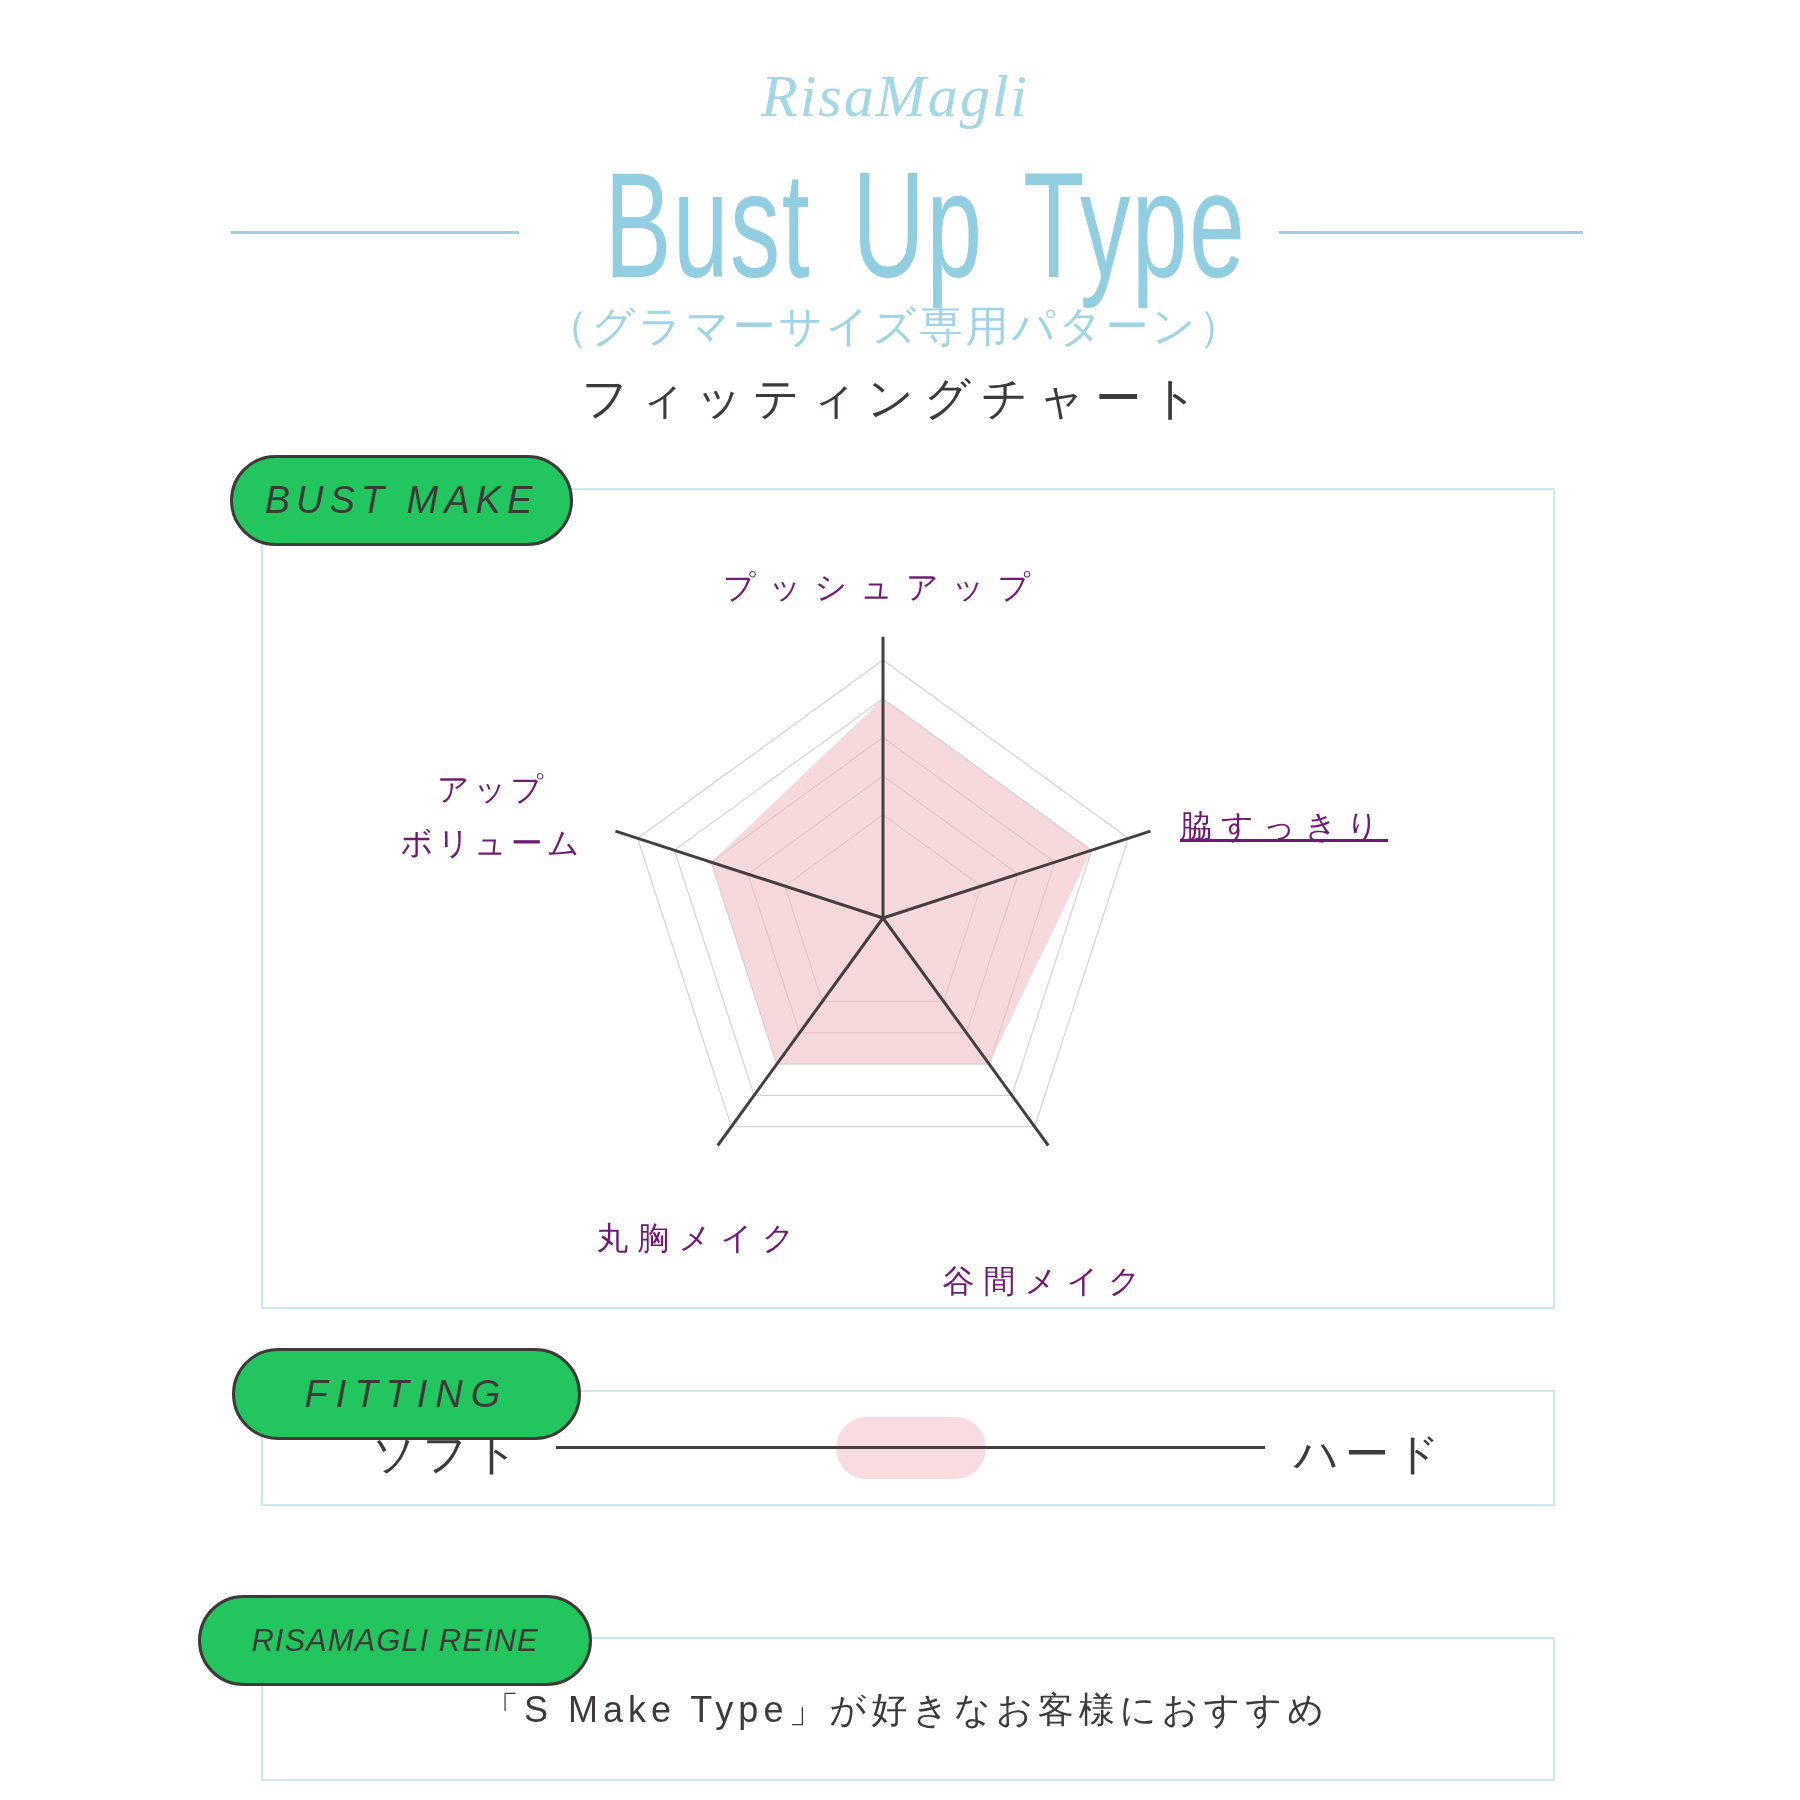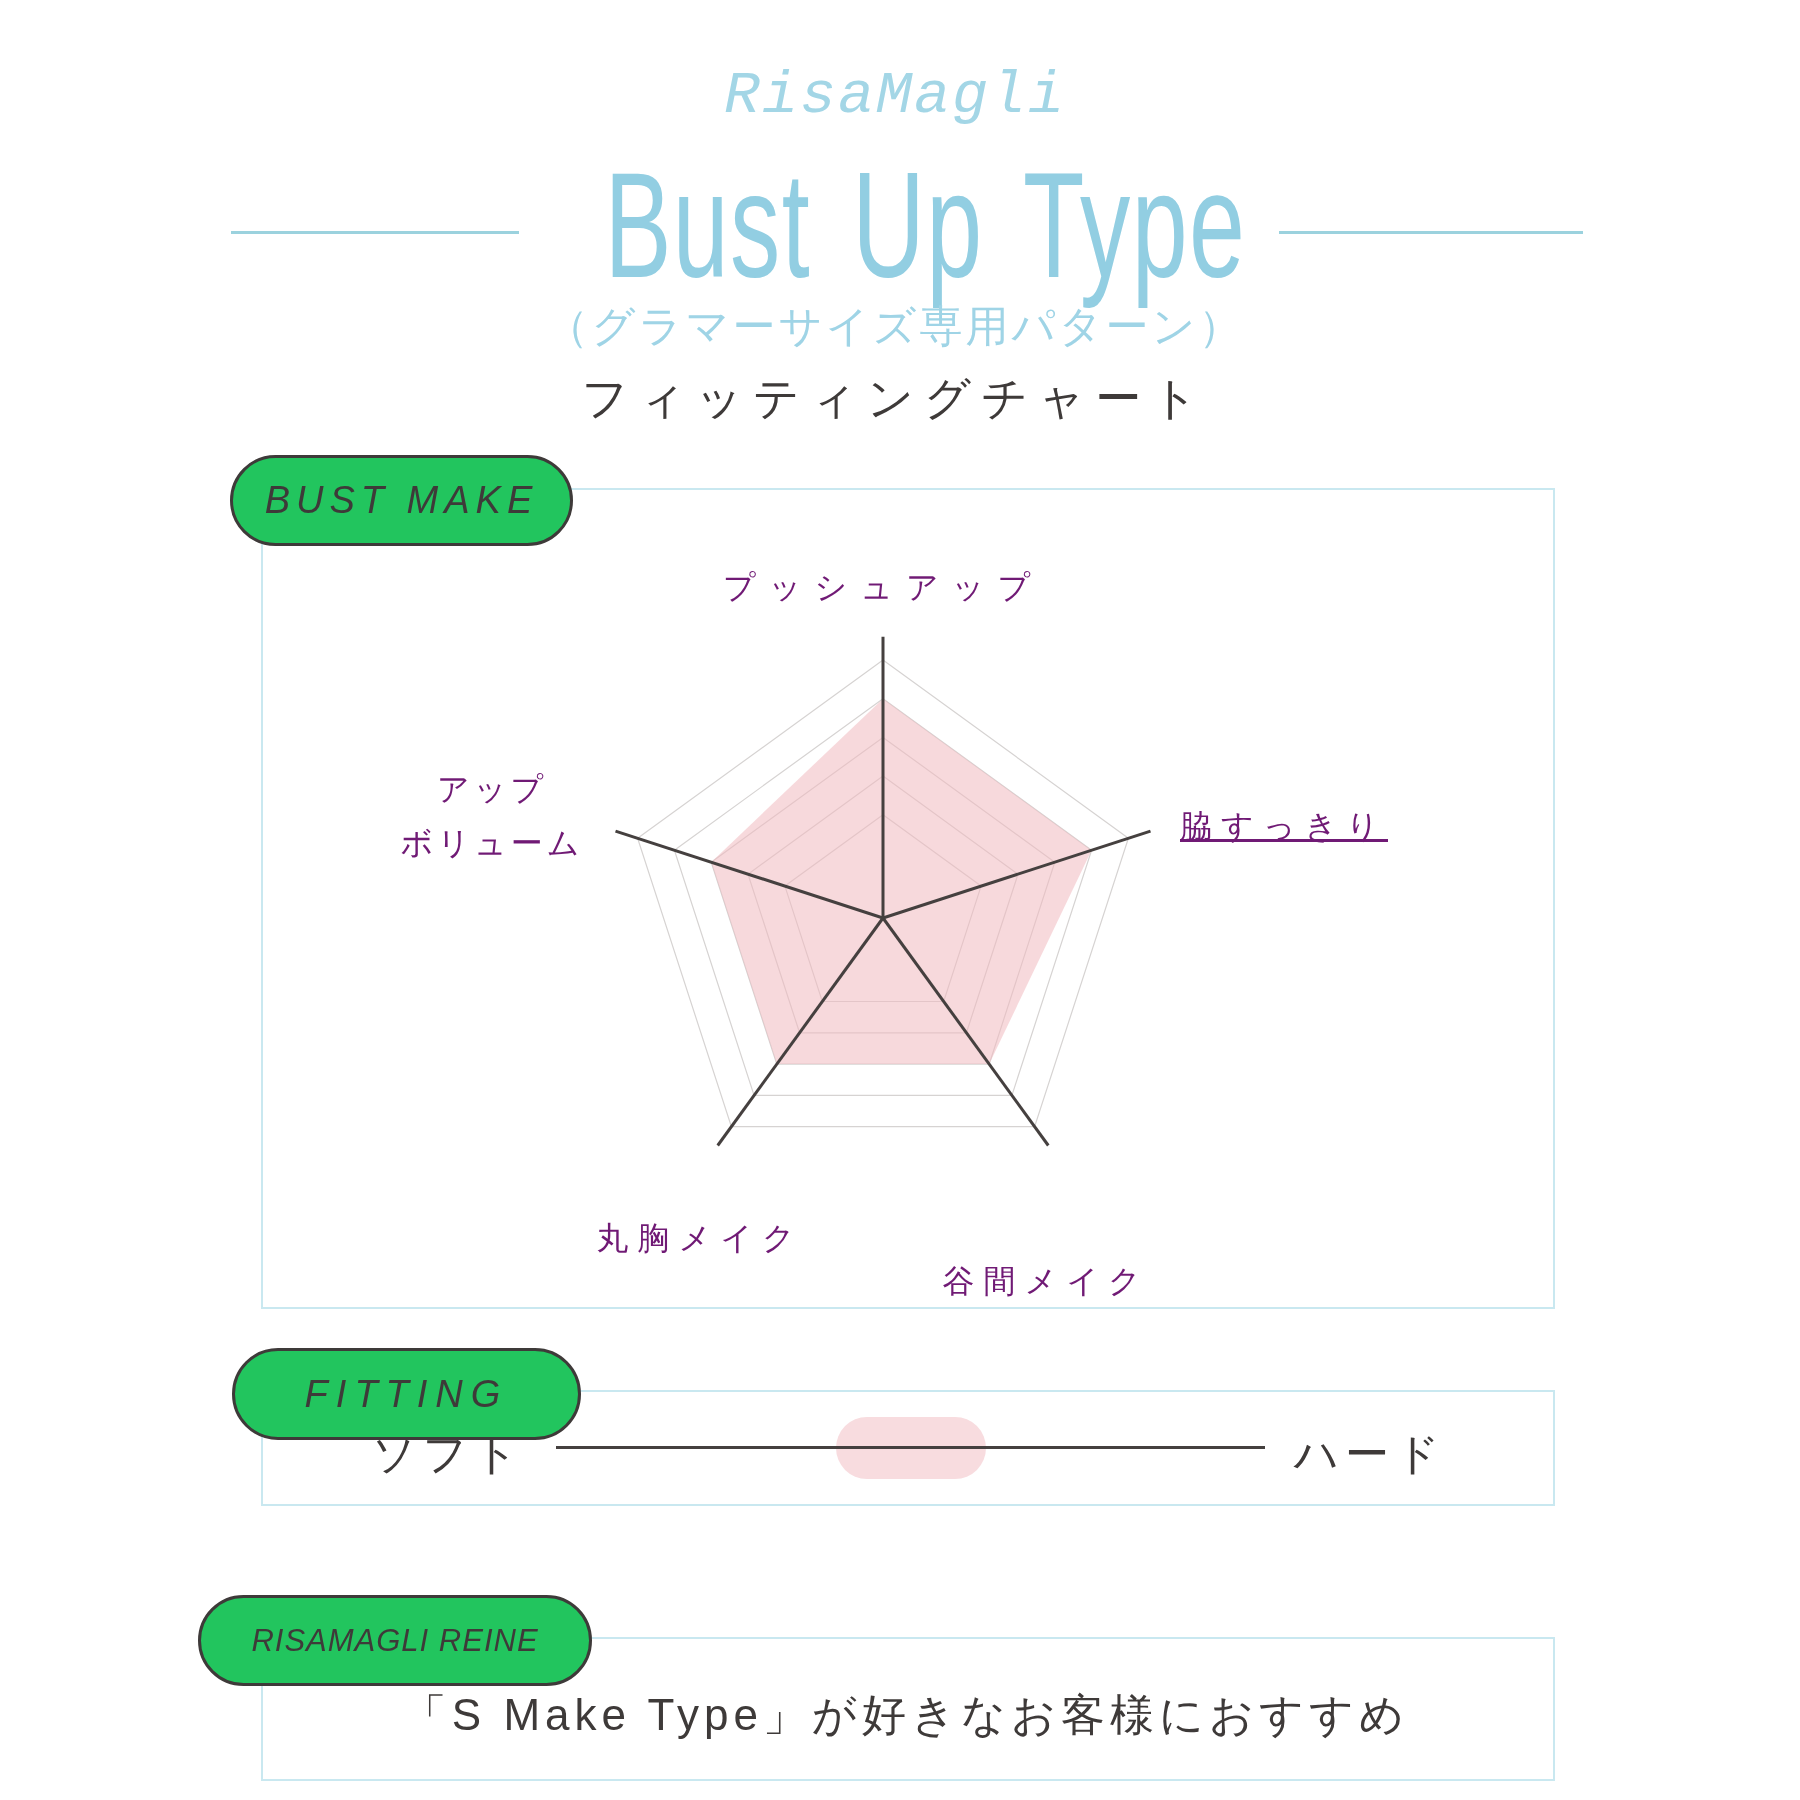--- a/index.html
+++ b/index.html
@@ -4,21 +4,21 @@
 <style>
   html,body{margin:0;padding:0;background:#ffffff;}
   body{
     width:1800px;height:1800px;position:relative;overflow:hidden;
     font-family:"Liberation Sans", sans-serif;color:#3e3a39;
   }
   .abs{position:absolute;}
   
   .logo{
     left:0;top:62px;width:1790px;text-align:center;
-    font-family:Liberation Mono, monospace;font-style:italic;
+    font-family:Liberation Serif, serif;font-style:italic;
     font-size:60px;color:#a3d6e6;letter-spacing:2px;
   }
   .title-row{left:0;top:150px;width:1800px;height:150px;margin-left:16px;}
   .flank-line{height:3px;background:#9bd2de;top:81px;}
   .flank-line.left{left:215px;width:288px;}
   .flank-line.right{left:1263px;width:304px;}
   .big-title{
     left:440px;top:0;width:900px;text-align:center;
     font-size:150px;font-weight:300;color:#92cee2;line-height:150px;
     transform:scaleX(0.67);transform-origin:center;
@@ -55,21 +55,21 @@
   .lbl-br{left:846px;top:1217px;width:400px;text-align:center;letter-spacing:9px;margin-top:43px;}
   
   .fit-label{font-size:44px;color:#3e3a39;letter-spacing:6px;top:1425px;}
   .fit-soft{left:348px;width:200px;text-align:center;}
   .fit-hard{left:1270px;width:200px;text-align:center;}
   .fit-line{left:556px;top:1446px;width:709px;height:3px;background:#45403f;z-index:2;}
   .fit-marker{top:1417px;width:150px;height:62px;border-radius:31px;background:#f8dcdf;z-index:1;}
   
   .reine-note{
     left:261px;top:1686px;width:1290px;text-align:center;
-    font-size:44px;color:#3e3a39;letter-spacing:5px;
+    font-size:36px;color:#3e3a39;letter-spacing:5px;
   }
 </style>
 </head>
 <body>
 
 <div class="abs logo">RisaMagli</div>
 
 <div class="abs title-row">
   <div class="abs flank-line left"></div>
   <div class="abs big-title">Bust Up Type</div>

